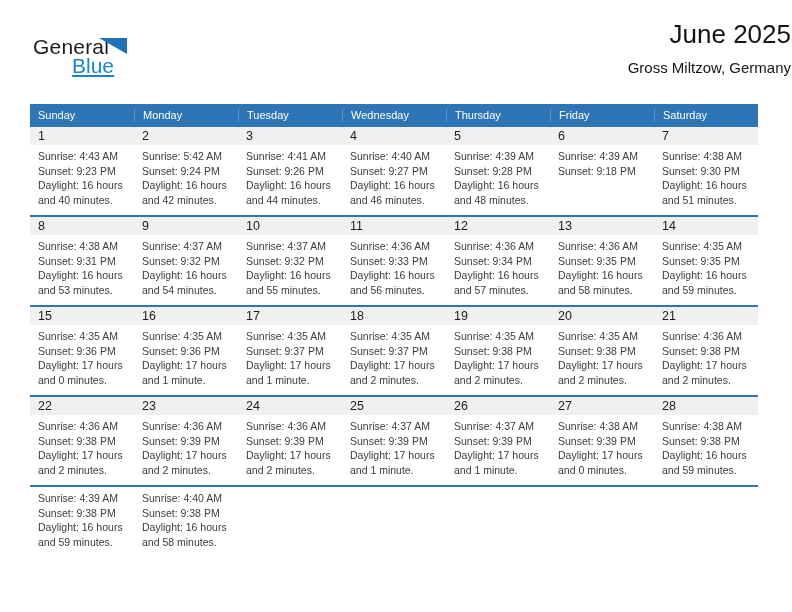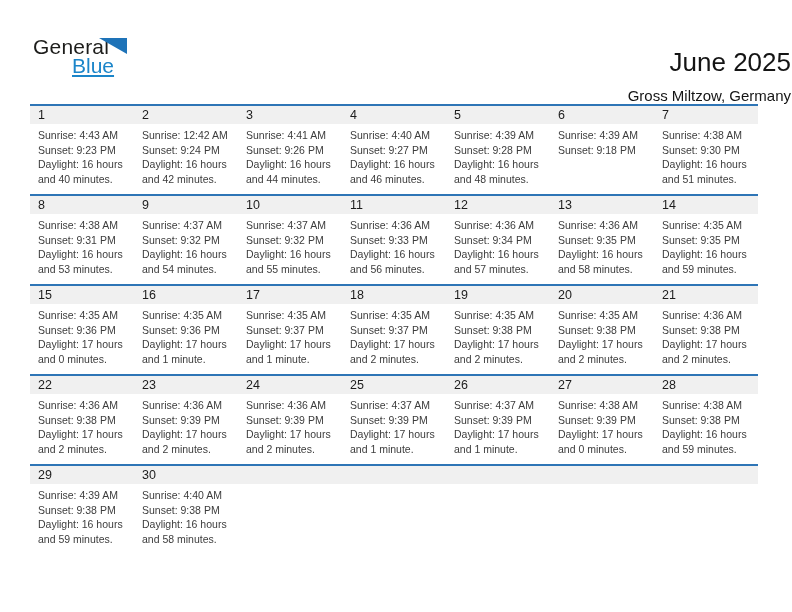--- a/index.html
+++ b/index.html
@@ -11,21 +11,21 @@
   
   .logo{position:absolute;left:33px;top:36px;width:110px;height:44px;}
   .logo-general{font-size:21px;line-height:21px;color:var(--logo-dark,#1d1d1b);letter-spacing:.2px;}
   .logo-tri{
     position:absolute;left:66px;top:2px;width:28px;height:16px;
     background:var(--logo-triangle,#1e73b8);
     clip-path:polygon(0 0,100% 0,100% 100%);
   }
   .logo-blue{font-size:21px;line-height:21px;color:var(--logo-blue,#1b85c9);margin:-2px 0 0 39px;text-decoration:underline;}
   
-  .titleblock{position:absolute;right:34px;top:48px;text-align:right;}
+  .titleblock{position:absolute;right:34px;top:20px;text-align:right;}
   .month-title{font-size:26px;line-height:28px;color:#141414;}
   .location{font-size:15px;line-height:16px;color:#141414;margin-top:12px;}
   
   .calendar{position:absolute;left:30px;top:104px;width:728px;}
   .weekday-row{display:flex;background:var(--header-bar,#2e75b6);height:21px;align-items:center;}
   .weekday-cell{
     width:104px;box-sizing:border-box;padding-left:8px;flex:0 0 104px;
     color:#fff;font-size:11px;border-left:1px solid rgba(255,255,255,.25);
     white-space:nowrap;overflow:hidden;
   }
@@ -49,39 +49,48 @@
     <span class="logo-tri"></span>
     <div class="logo-blue">Blue</div>
   </div>
 
   <div class="titleblock">
     <div class="month-title">June 2025</div>
     <div class="location">Gross Miltzow, Germany</div>
   </div>
 
   <div class="calendar">
+    <div class="weekday-row">
+        <div class="weekday-cell">Sunday</div>
+        <div class="weekday-cell">Monday</div>
+        <div class="weekday-cell">Tuesday</div>
+        <div class="weekday-cell">Wednesday</div>
+        <div class="weekday-cell">Thursday</div>
+        <div class="weekday-cell">Friday</div>
+        <div class="weekday-cell">Saturday</div>
+      </div>
     <div>
         <div class="week">
           <div class="numbers">
             <div class="num">1</div>
             <div class="num">2</div>
             <div class="num">3</div>
             <div class="num">4</div>
             <div class="num">5</div>
             <div class="num">6</div>
             <div class="num">7</div>
           </div>
           <div class="details">
             <div class="cell">
               <div class="line">Sunrise: 4:43 AM</div>
               <div class="line">Sunset: 9:23 PM</div>
               <div class="line">Daylight: 16 hours and 40 minutes.</div>
             </div>
             <div class="cell">
-              <div class="line">Sunrise: 12:42 AM</div>
+              <div class="line">Sunrise: 5:42 AM</div>
               <div class="line">Sunset: 9:24 PM</div>
               <div class="line">Daylight: 16 hours and 42 minutes.</div>
             </div>
             <div class="cell">
               <div class="line">Sunrise: 4:41 AM</div>
               <div class="line">Sunset: 9:26 PM</div>
               <div class="line">Daylight: 16 hours and 44 minutes.</div>
             </div>
             <div class="cell">
               <div class="line">Sunrise: 4:40 AM</div>
@@ -242,29 +251,20 @@
               <div class="line">Daylight: 17 hours and 0 minutes.</div>
             </div>
             <div class="cell">
               <div class="line">Sunrise: 4:38 AM</div>
               <div class="line">Sunset: 9:38 PM</div>
               <div class="line">Daylight: 16 hours and 59 minutes.</div>
             </div>
           </div>
         </div>
         <div class="week">
-          <div class="numbers">
-            <div class="num">29</div>
-            <div class="num">30</div>
-            <div class="num"></div>
-            <div class="num"></div>
-            <div class="num"></div>
-            <div class="num"></div>
-            <div class="num"></div>
-          </div>
           <div class="details">
             <div class="cell">
               <div class="line">Sunrise: 4:39 AM</div>
               <div class="line">Sunset: 9:38 PM</div>
               <div class="line">Daylight: 16 hours and 59 minutes.</div>
             </div>
             <div class="cell">
               <div class="line">Sunrise: 4:40 AM</div>
               <div class="line">Sunset: 9:38 PM</div>
               <div class="line">Daylight: 16 hours and 58 minutes.</div>

